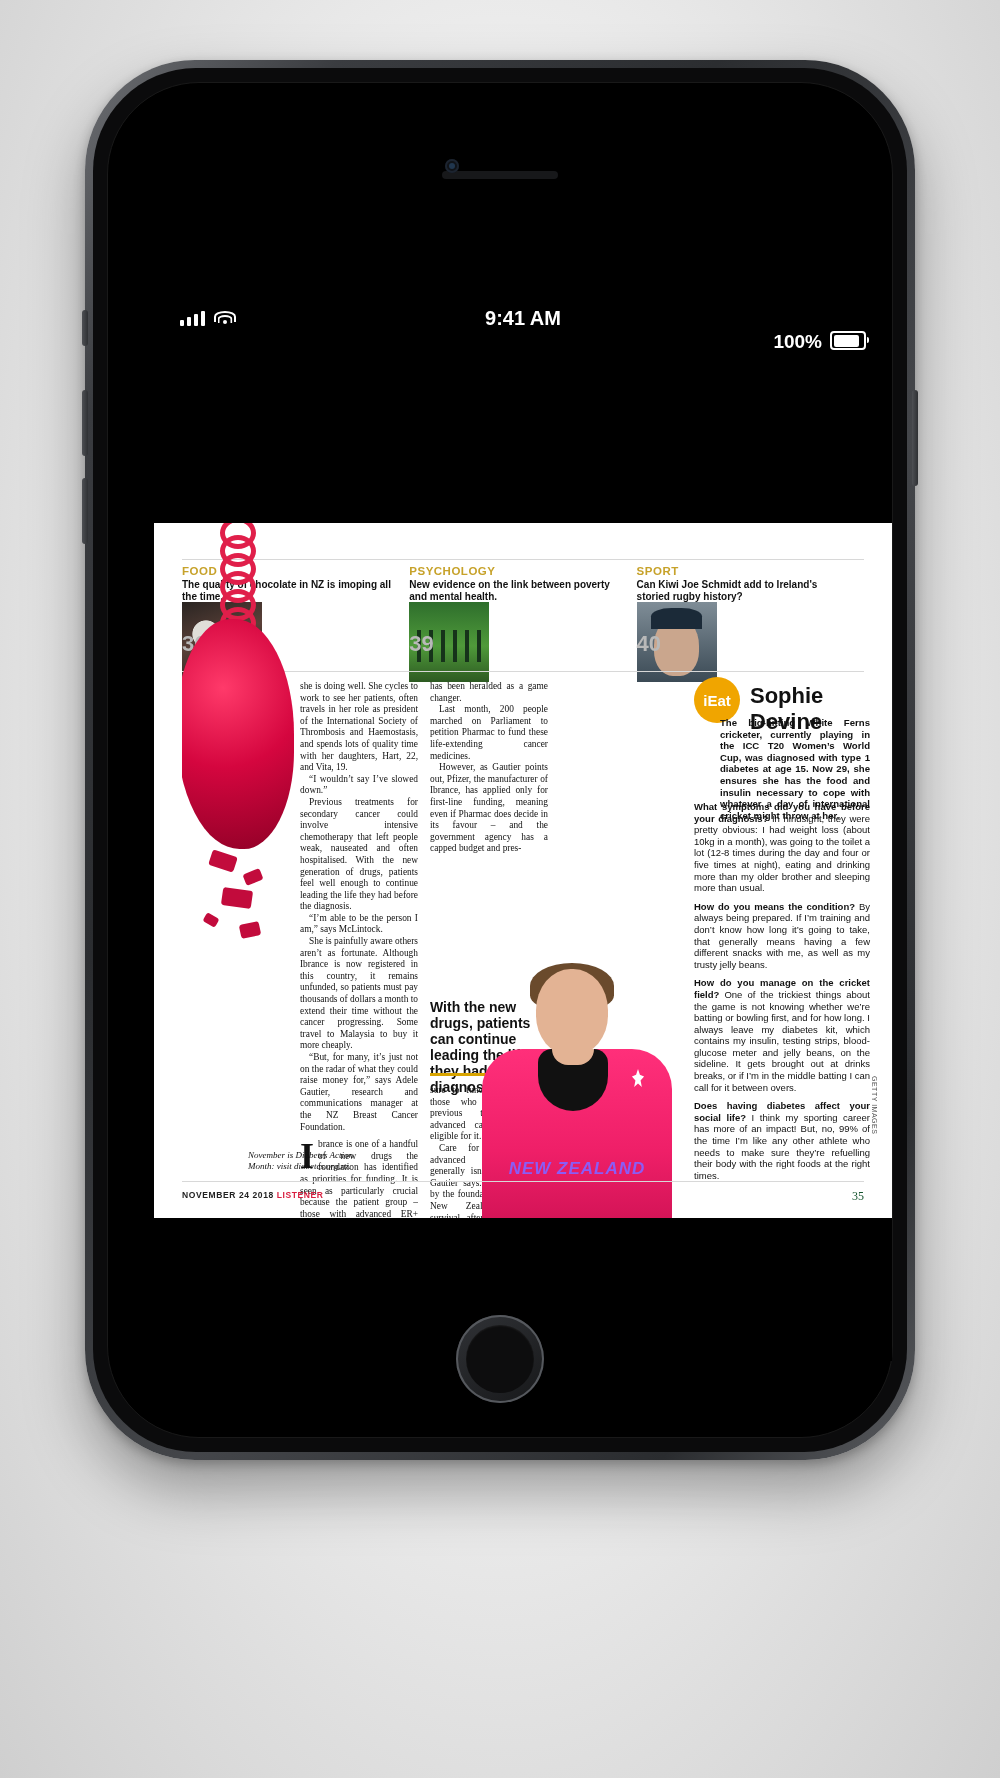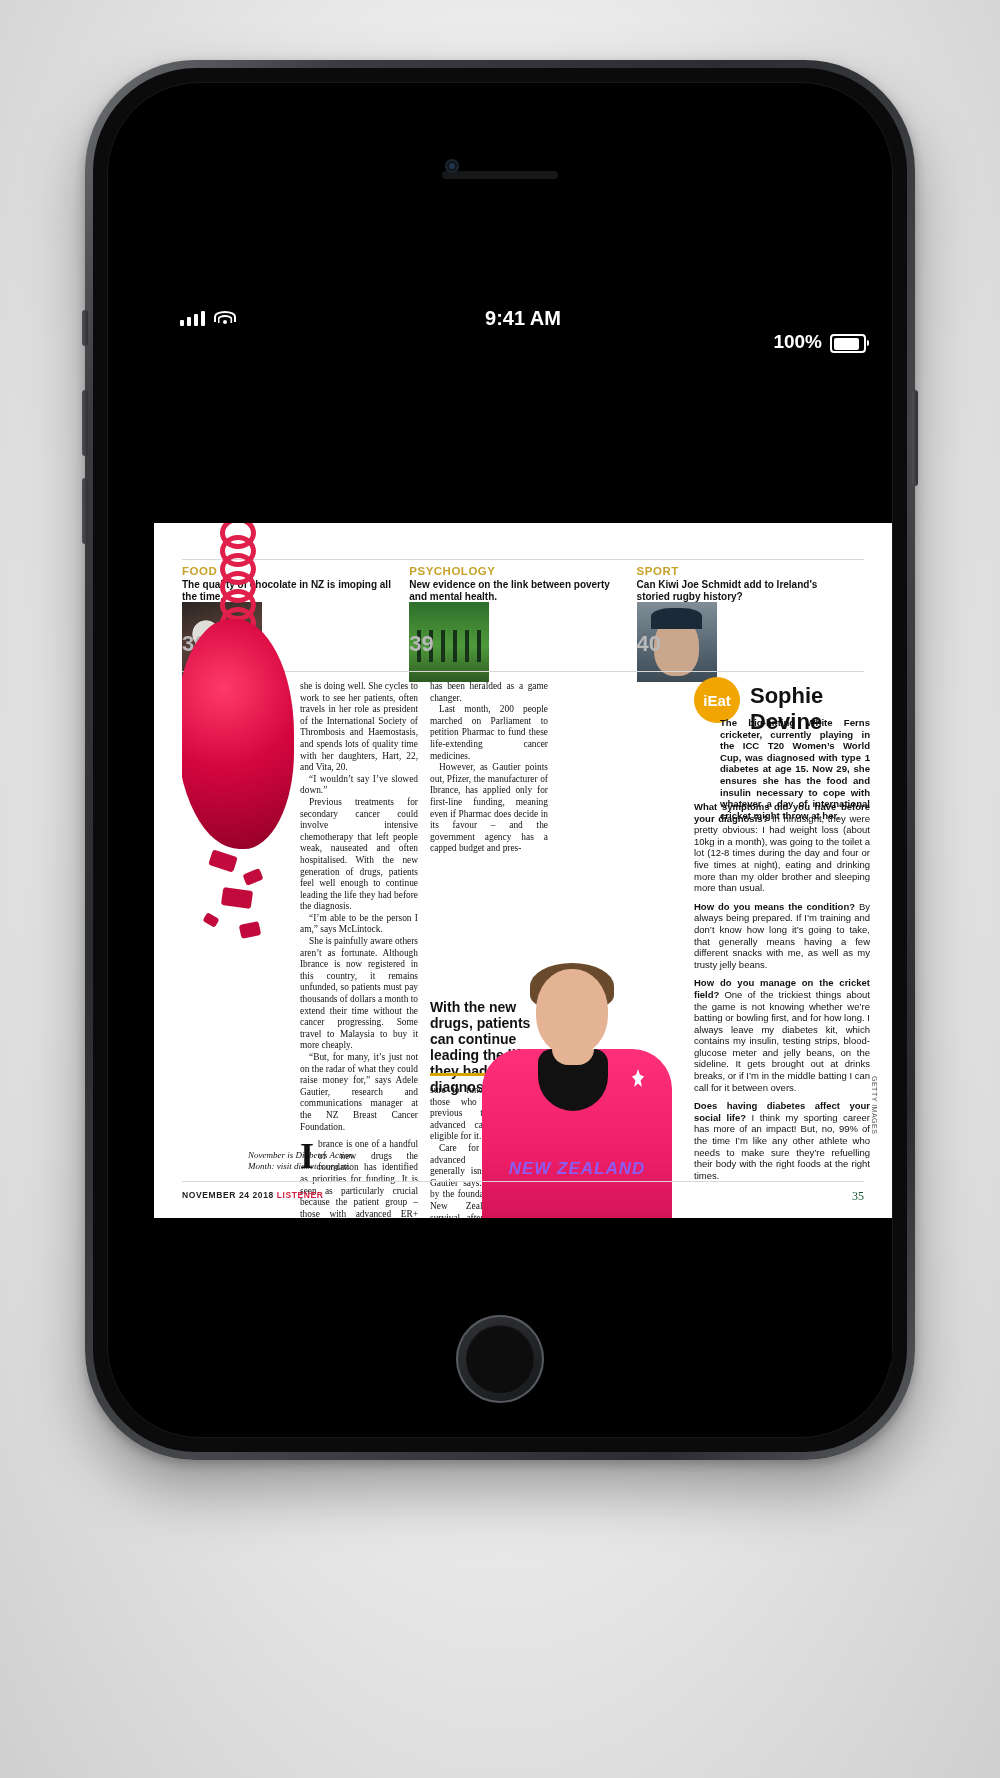--- a/index.html
+++ b/index.html
@@ -53,21 +53,21 @@
   .bars i{display:block;width:4px;background:#fff;border-radius:1px;}
   .bars i:nth-child(1){height:6px}.bars i:nth-child(2){height:9px}
   .bars i:nth-child(3){height:12px}.bars i:nth-child(4){height:15px}
   .wifi{position:relative;width:20px;height:16px;}
   .wifi span{position:absolute;left:50%;transform:translateX(-50%);border:2.2px solid #fff;
     border-bottom:none;border-radius:50% 50% 0 0;}
   .wifi span:nth-child(1){width:18px;height:9px;top:1px;}
   .wifi span:nth-child(2){width:11px;height:6px;top:5px;}
   .wifi span:nth-child(3){width:4px;height:4px;top:10px;border-radius:50%;background:#fff;border:none;}
   .sb-center{position:absolute;left:0;right:0;text-align:center;font-size:20px;}
-  .sb-right{margin-left:auto;display:flex;align-items:flex-end;gap:8px;font-size:19px;margin-top:48px;}
+  .sb-right{margin-left:auto;display:flex;align-items:flex-start;gap:8px;font-size:19px;margin-top:48px;}
   .batt{width:32px;height:15px;border:2px solid #fff;border-radius:4px;position:relative;}
   .batt::after{content:"";position:absolute;right:-5px;top:4px;width:2px;height:6px;background:#fff;border-radius:0 2px 2px 0;}
   .batt i{position:absolute;left:1.5px;top:1.5px;bottom:1.5px;width:25px;background:#fff;border-radius:2px;display:block;}
 
   
   .page{position:absolute;left:0;top:288px;width:738px;height:695px;background:#fff;overflow:hidden;}
   .page-pad{position:absolute;left:28px;top:0;width:682px;height:100%;}
 
   
   .teasers{position:absolute;left:0;top:42px;width:100%;height:94px;display:flex;gap:0;}
@@ -250,21 +250,21 @@
               <div class="shard" style="left:28px;top:330px;width:26px;height:16px;transform:rotate(18deg)"></div>
               <div class="shard" style="left:62px;top:348px;width:18px;height:12px;transform:rotate(-22deg)"></div>
               <div class="shard" style="left:40px;top:366px;width:30px;height:18px;transform:rotate(8deg)"></div>
               <div class="shard" style="left:22px;top:392px;width:14px;height:10px;transform:rotate(30deg)"></div>
               <div class="shard" style="left:58px;top:400px;width:20px;height:14px;transform:rotate(-12deg)"></div>
             </div>
 
             <div class="cols">
 
               <div class="col col1">
-                <p class="first">she is doing well. She cycles to work to see her patients, often travels in her role as president of the International Society of Thrombosis and Haemostasis, and spends lots of quality time with her daughters, Hart, 22, and Vita, 20.</p>
+                <p class="first">she is doing well. She cycles to work to see her patients, often travels in her role as president of the International Society of Thrombosis and Haemostasis, and spends lots of quality time with her daughters, Hart, 22, and Vita, 19.</p>
                 <p>“I wouldn’t say I’ve slowed down.”</p>
                 <p>Previous treatments for secondary cancer could involve intensive chemotherapy that left people weak, nauseated and often hospitalised. With the new generation of drugs, patients feel well enough to continue leading the life they had before the diagnosis.</p>
                 <p>“I’m able to be the person I am,” says McLintock.</p>
                 <p>She is painfully aware others aren’t as fortunate. Although Ibrance is now registered in this country, it remains unfunded, so patients must pay thousands of dollars a month to extend their time without the cancer progressing. Some travel to Malaysia to buy it more cheaply.</p>
                 <p>“But, for many, it’s just not on the radar of what they could raise money for,” says Adele Gautier, research and communications manager at the NZ Breast Cancer Foundation.</p>
                 <p class="first" style="margin-top:6px"><span class="dropcap">I</span><span>brance is one of a handful of new drugs the foundation has identified as priorities for funding. It is seen as particularly crucial because the patient group – those with advanced ER+ (oestrogen receptor positive) breast cancer – is large and the drug</span></p>
               </div>
 
               <div class="col col2">
                 <p class="first">has been heralded as a game changer.</p>

